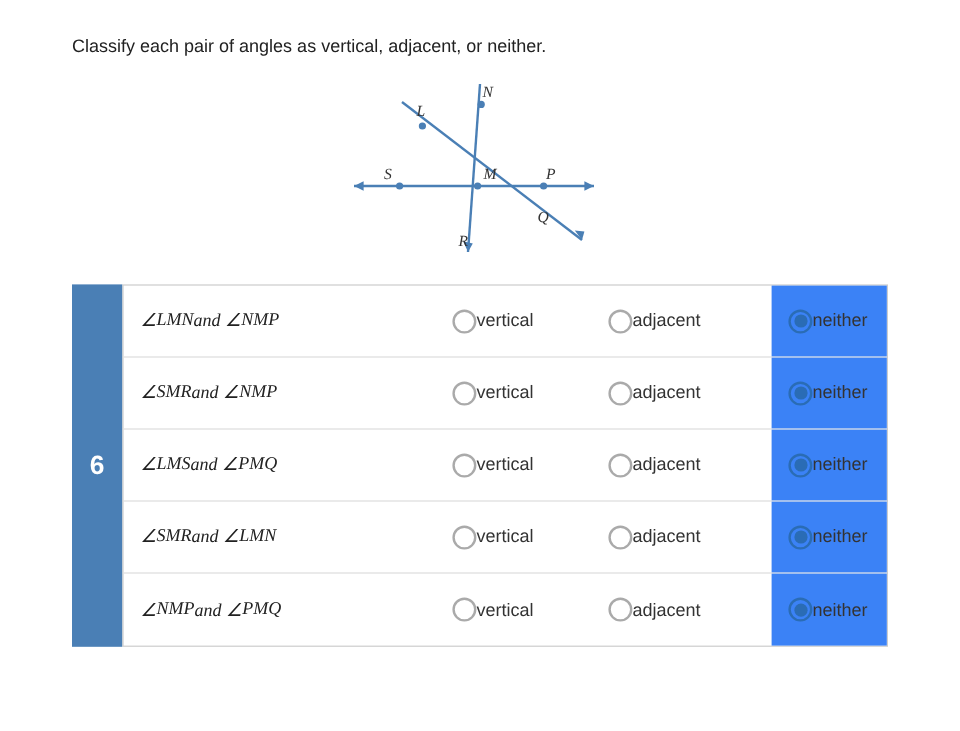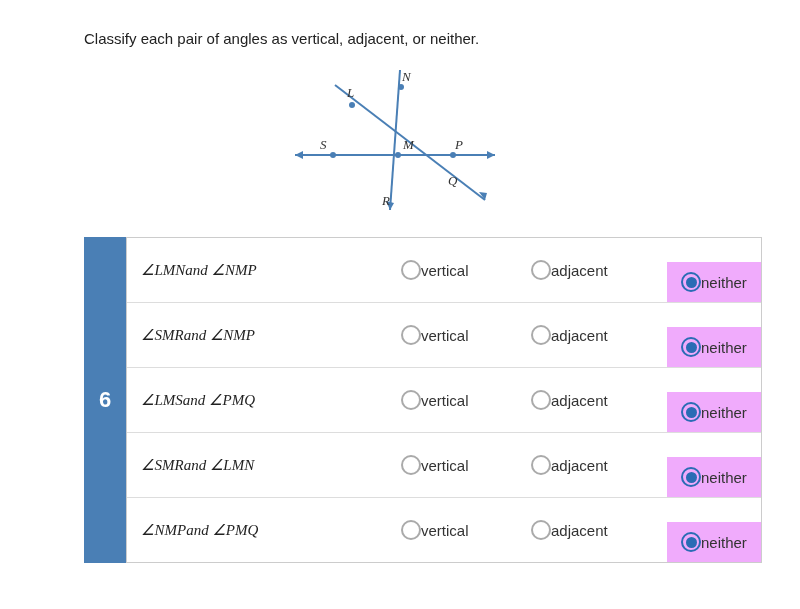--- a/index.html
+++ b/index.html
@@ -7,21 +7,21 @@
       background: #fff;
       font-family: Georgia, 'Times New Roman', serif;
       width: 800px;
       min-height: 609px;
       display: flex;
       align-items: flex-start;
       justify-content: center;
     }
     .page {
       width: 800px;
-      padding: 30px 84px;
+      padding: 30px 60px;
     }
     .question-label {
       font-size: 15px;
       color: #222;
       margin-bottom: 18px;
       font-family: Arial, sans-serif;
     }
     .diagram-container {
       display: flex;
       justify-content: center;
@@ -68,22 +68,21 @@
       font-style: italic;
       font-size: 15px;
       color: #222;
     }
     .cell.option-label {
       font-family: Arial, sans-serif;
       font-size: 15px;
       color: #333;
     }
     .cell.highlighted {
-      background: #f0abfc;
-      margin-top: 24px;
+      background: #3b82f6;
     }
     .radio-outer {
       width: 20px;
       height: 20px;
       border-radius: 50%;
       border: 2px solid #aaa;
       display: flex;
       align-items: center;
       justify-content: center;
       flex-shrink: 0;

